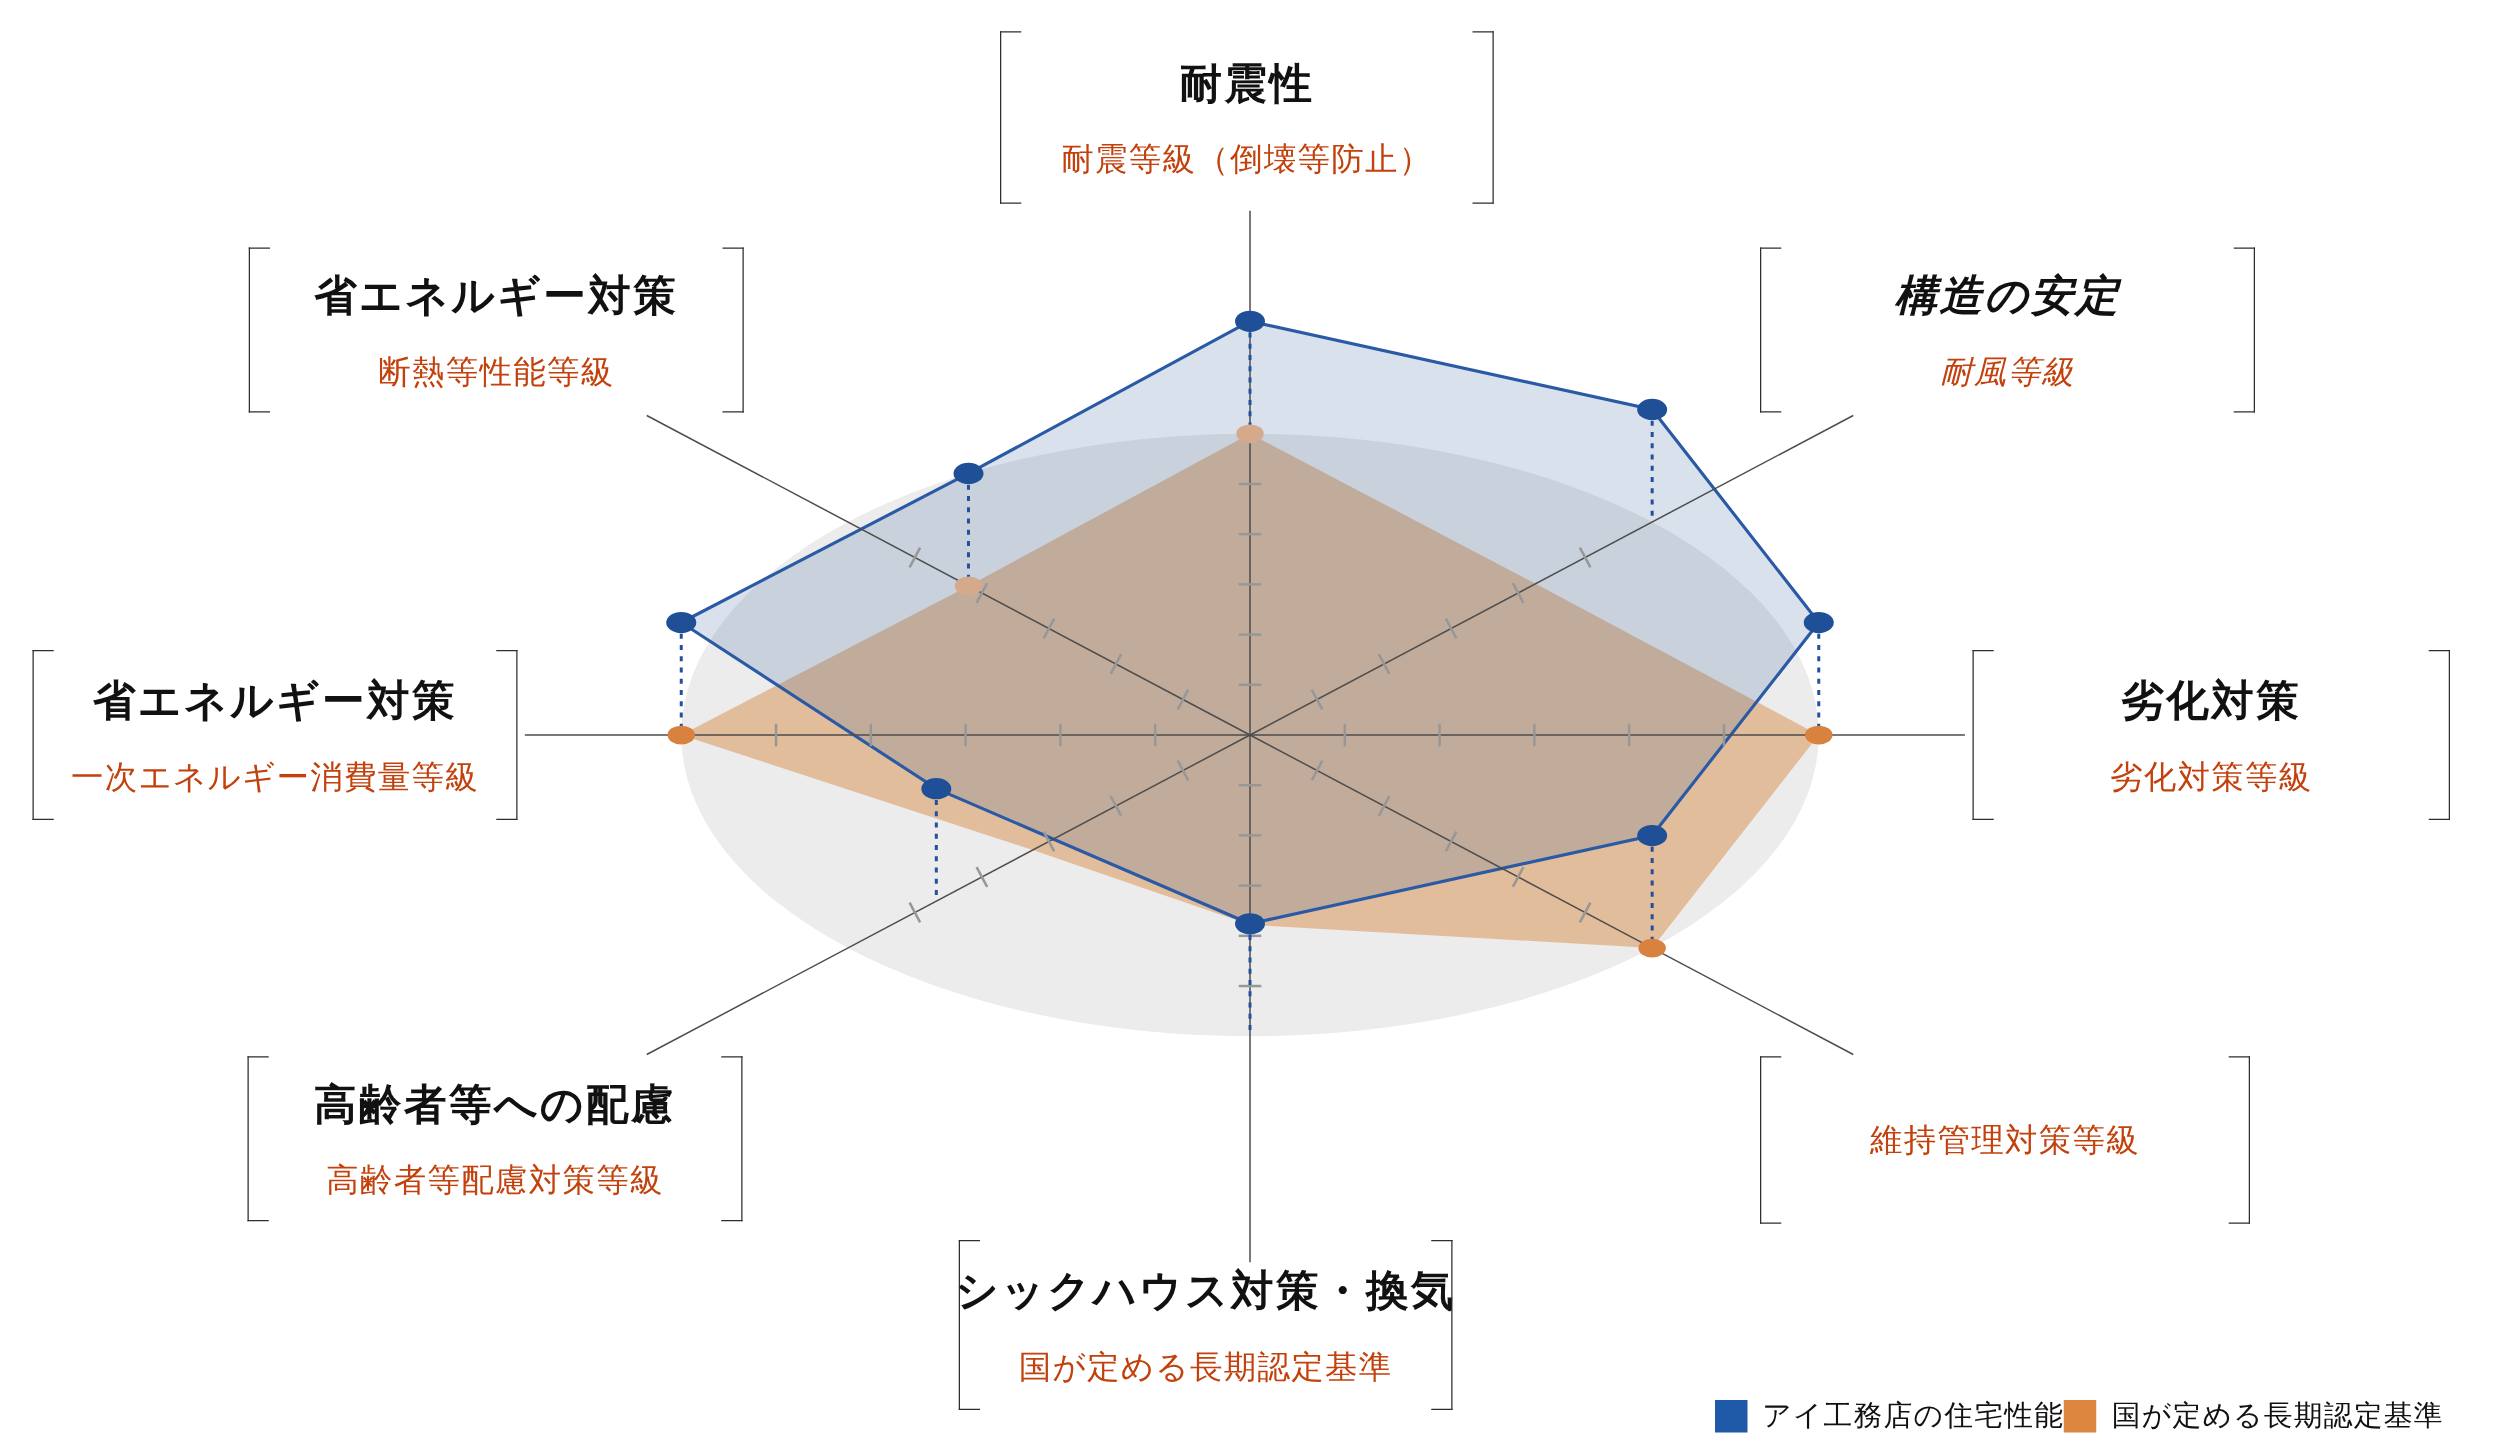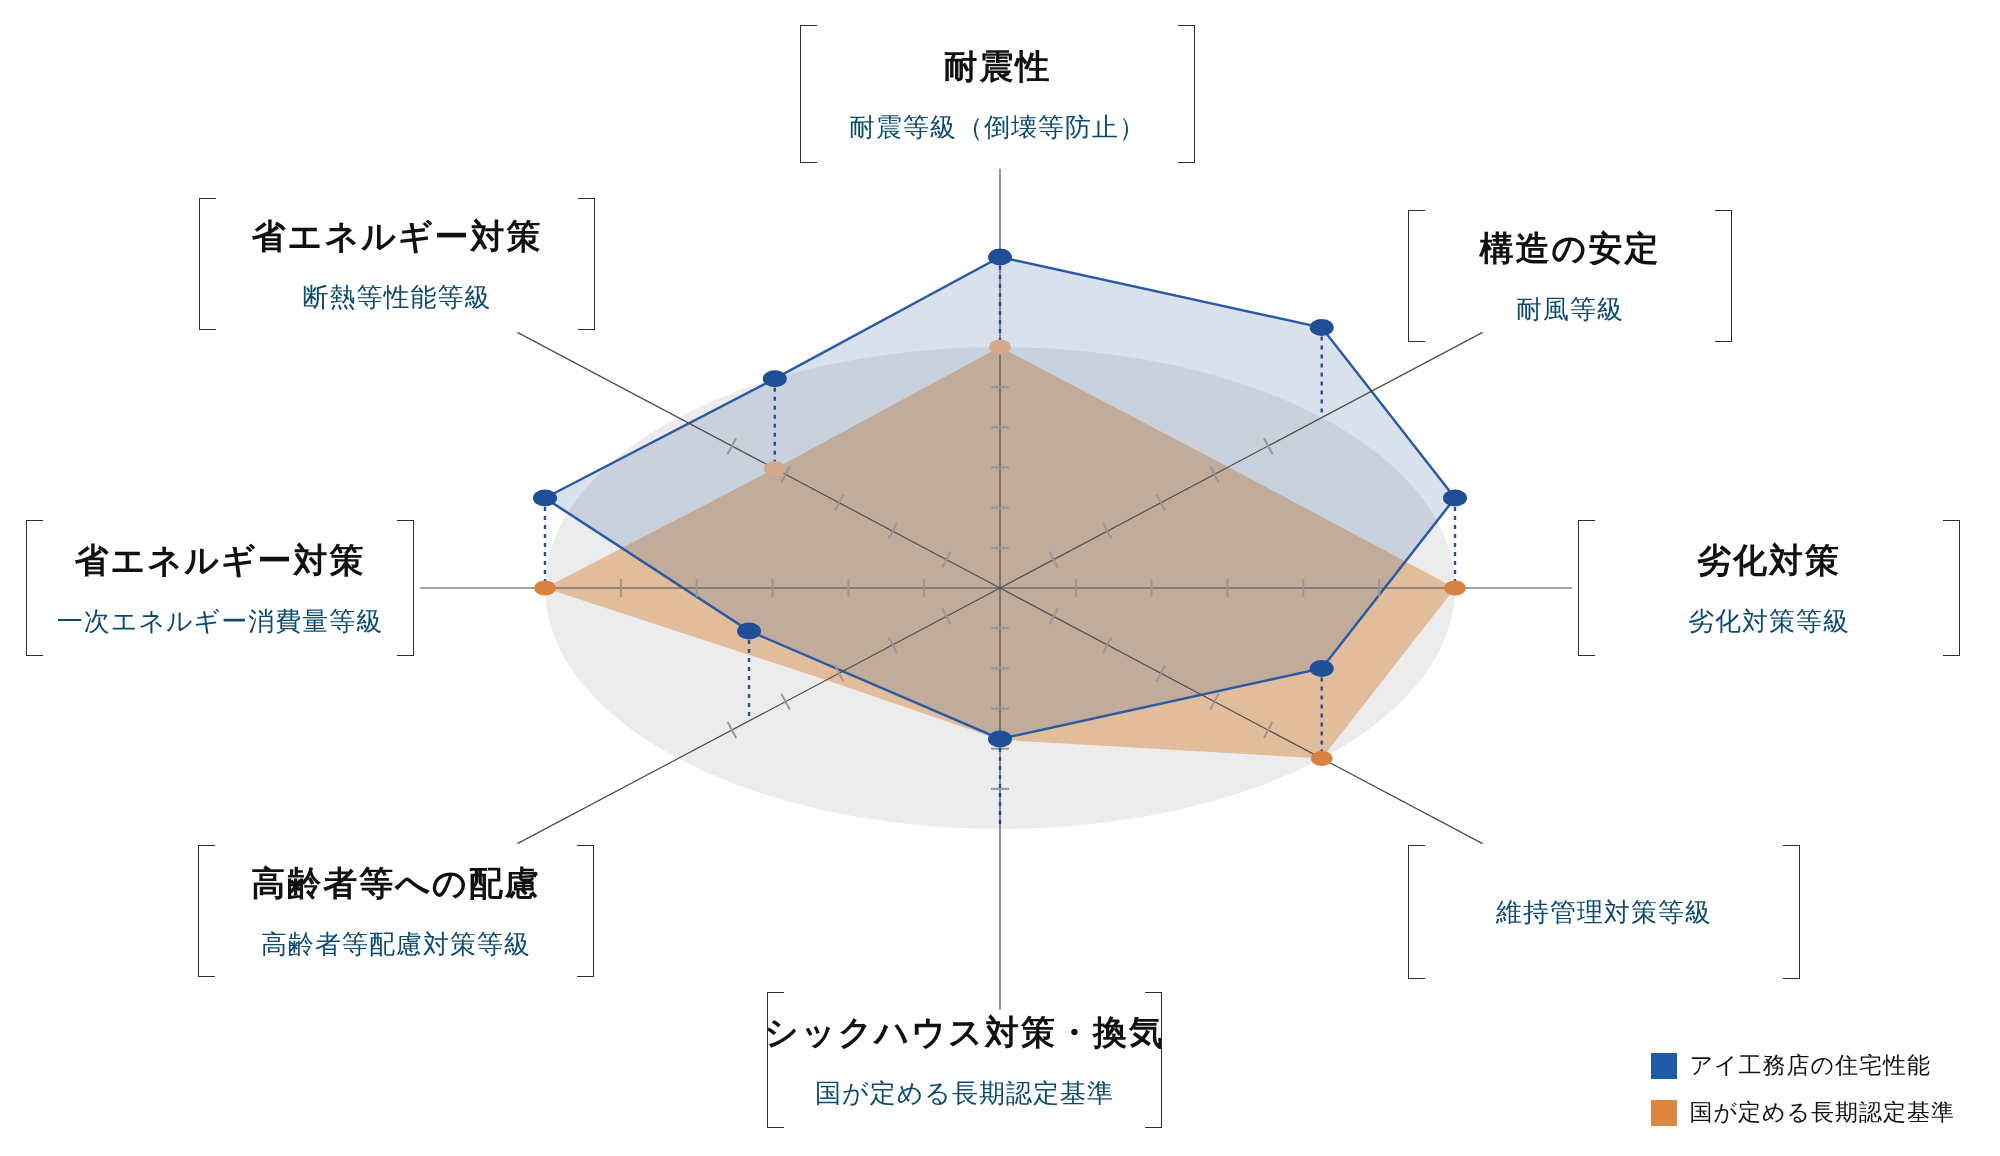--- a/index.html
+++ b/index.html
@@ -20,36 +20,36 @@
     border:1.5px solid #2e2e2e;border-right:none;
   }
   .axis-label::after{
     content:"";position:absolute;right:0;top:0;bottom:0;width:16px;
     border:1.5px solid #2e2e2e;border-left:none;
   }
   .al-title{
     font-size:34px;font-weight:600;color:#111;letter-spacing:2px;white-space:nowrap;
   }
   .al-sub{
-    font-size:26px;font-weight:400;color:#0c4a6e;letter-spacing:1px;white-space:nowrap;
+    font-size:26px;font-weight:400;color:#c2410c;letter-spacing:1px;white-space:nowrap;
   }
 
   
   .pos-n  {left:800px; top:25px;  width:395px;height:138px;}
-  .pos-ne {left:1408px;top:210px; width:324px;height:132px;}
+  .pos-ne {left:1408px;top:198px; width:396px;height:132px;font-style:italic;}
   .pos-e  {left:1578px;top:520px; width:382px;height:136px;}
   .pos-se {left:1408px;top:845px; width:392px;height:134px;}
   .pos-s  {left:767px; top:992px; width:395px;height:136px;}
   .pos-sw {left:198px; top:845px; width:396px;height:132px;}
   .pos-w  {left:26px;  top:520px; width:388px;height:136px;}
   .pos-nw {left:199px; top:198px; width:396px;height:132px;}
 
   .legend{
-    position:absolute;right:45px;bottom:28px;
-    display:flex;flex-direction:column;gap:16px;
+    position:absolute;right:45px;bottom:8px;
+    display:flex;gap:0;
     font-family:"Liberation Sans","DejaVu Sans",sans-serif;
   }
   .legend-item{display:flex;align-items:center;gap:12px;}
   .swatch{width:26px;height:26px;display:inline-block;flex:0 0 auto;}
   .swatch-blue{background:#1f5aa8;}
   .swatch-orange{background:#dd8640;}
   .legend-label{font-size:23px;color:#111;font-weight:500;letter-spacing:1px;white-space:nowrap;}
 </style>
 </head>
 <body>

